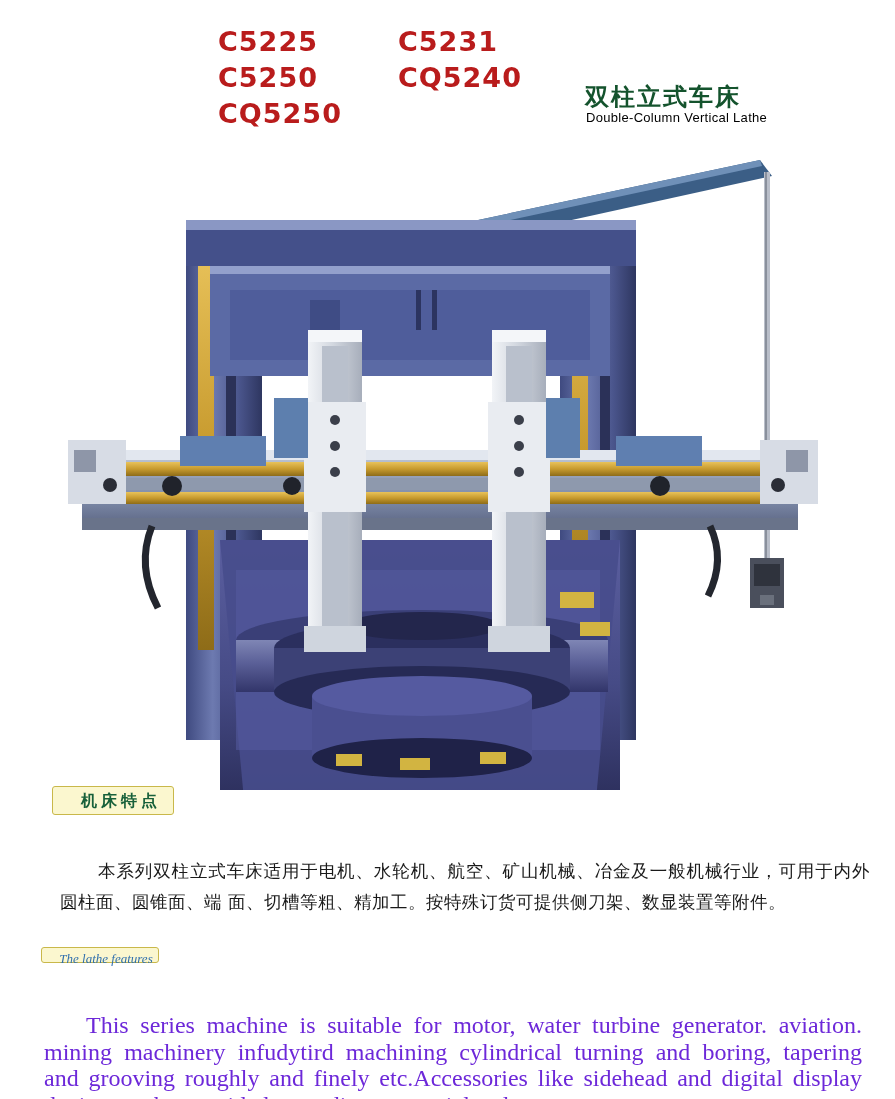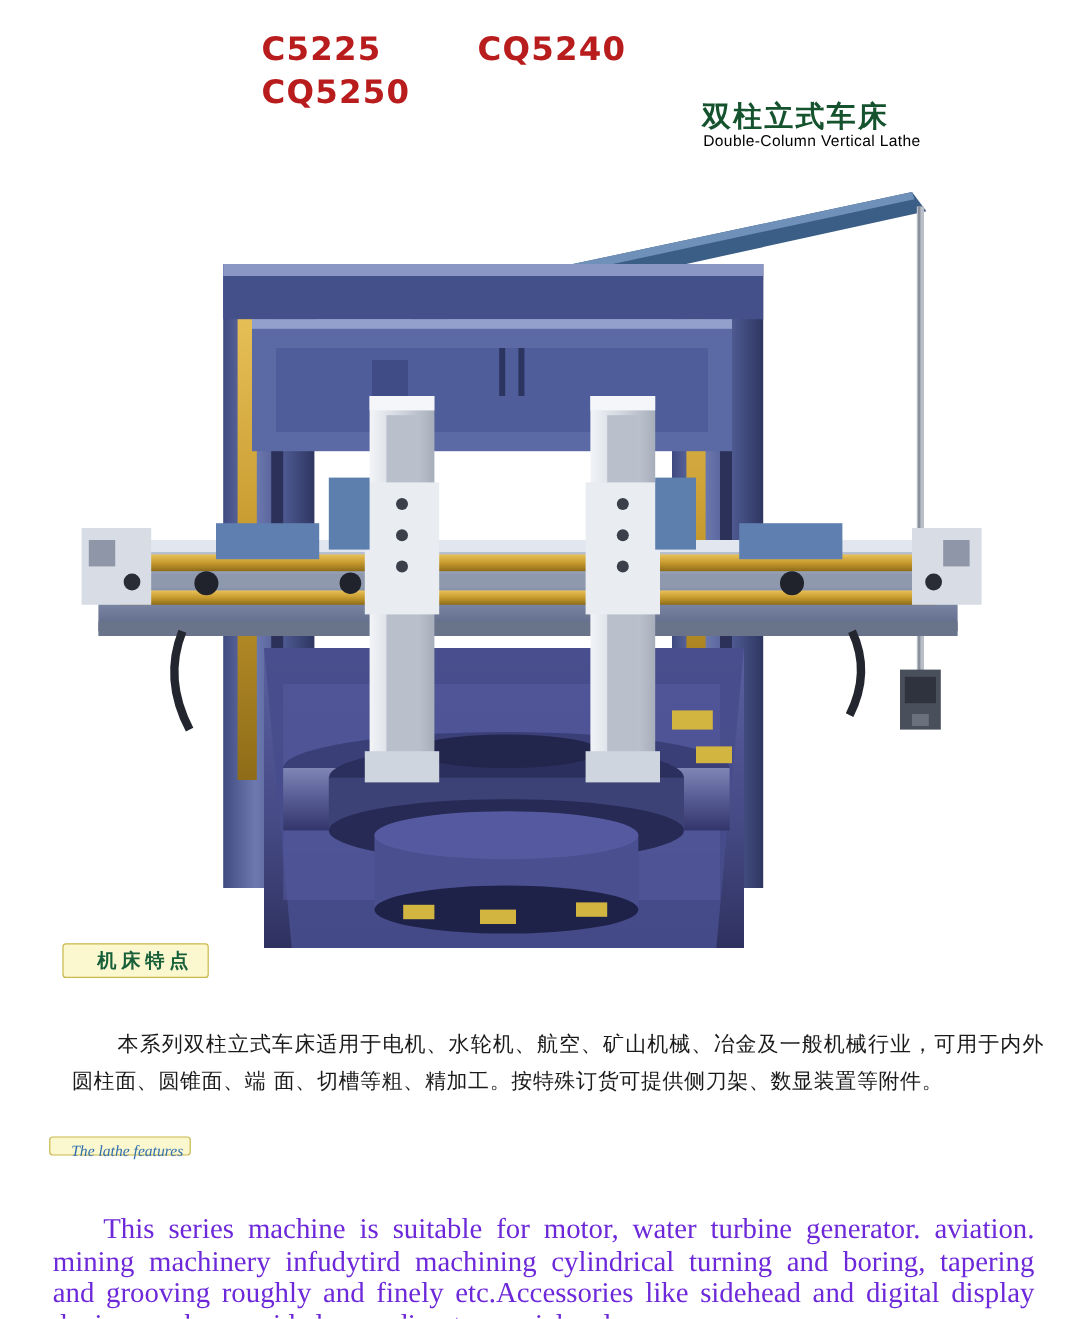--- a/index.html
+++ b/index.html
@@ -142,20 +142,22 @@
     text-indent: 42px;
     word-spacing: 1px;
   }
 </style>
 </head>
 <body>
 
 <div class="header">
   <div class="model-grid">
     <div class="model-code">C5225</div>
+    <div class="model-code">C5231</div>
+    <div class="model-code">C5250</div>
     <div class="model-code">CQ5240</div>
     <div class="model-code">CQ5250</div>
   </div>
   <div class="title-cn">双柱立式车床</div>
   <div class="title-en">Double-Column Vertical Lathe</div>
 </div>
 
 <div class="photo">
 <svg width="790" height="650" viewBox="0 0 790 650" xmlns="http://www.w3.org/2000/svg">
   <defs>

